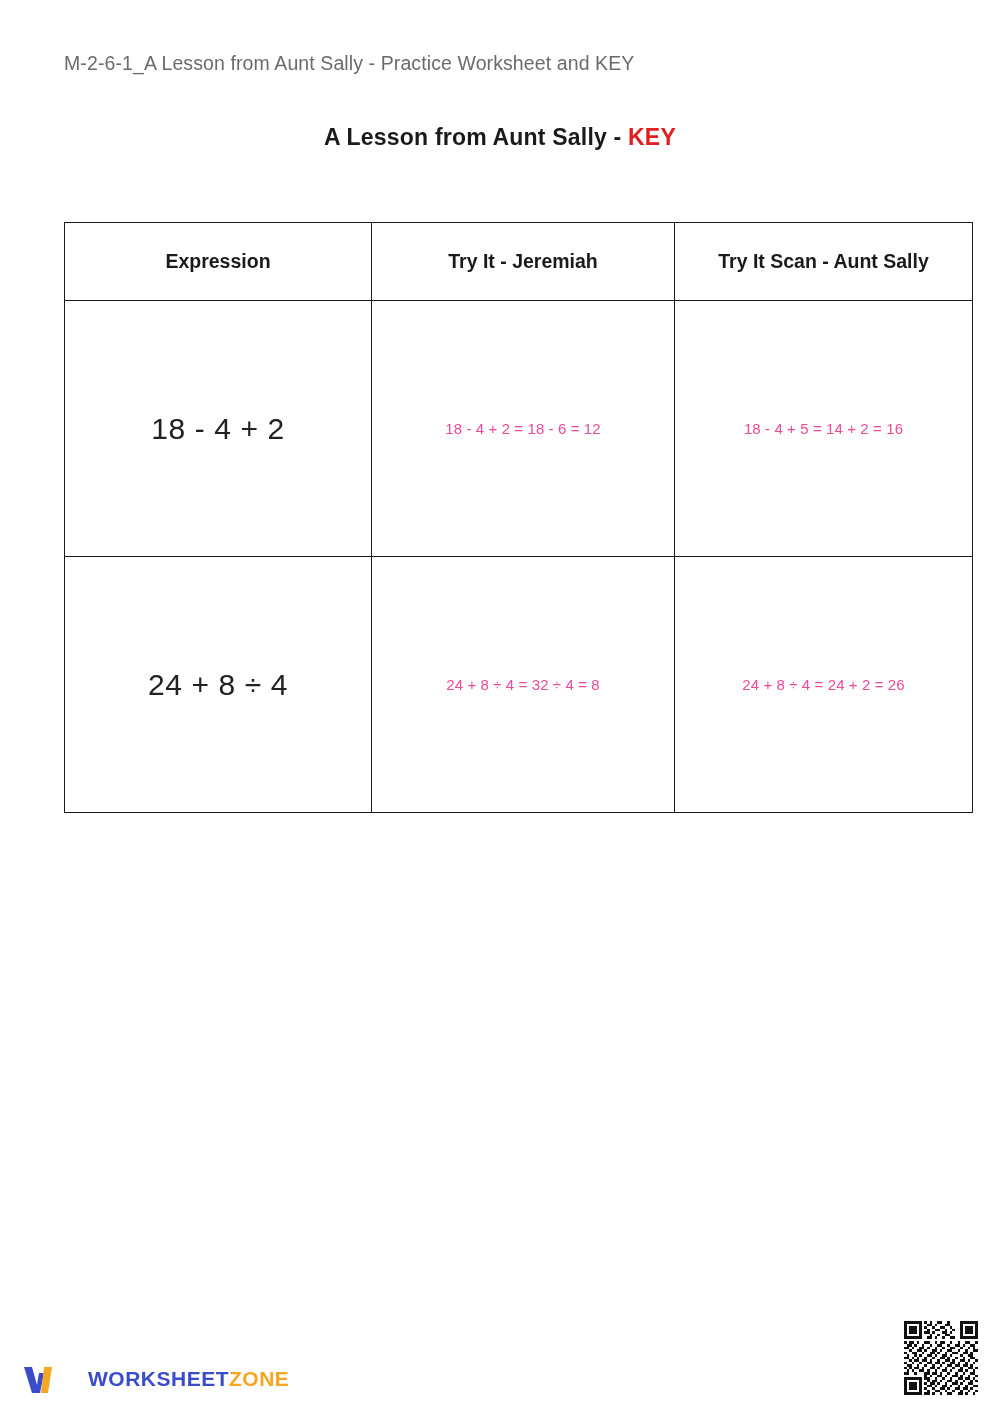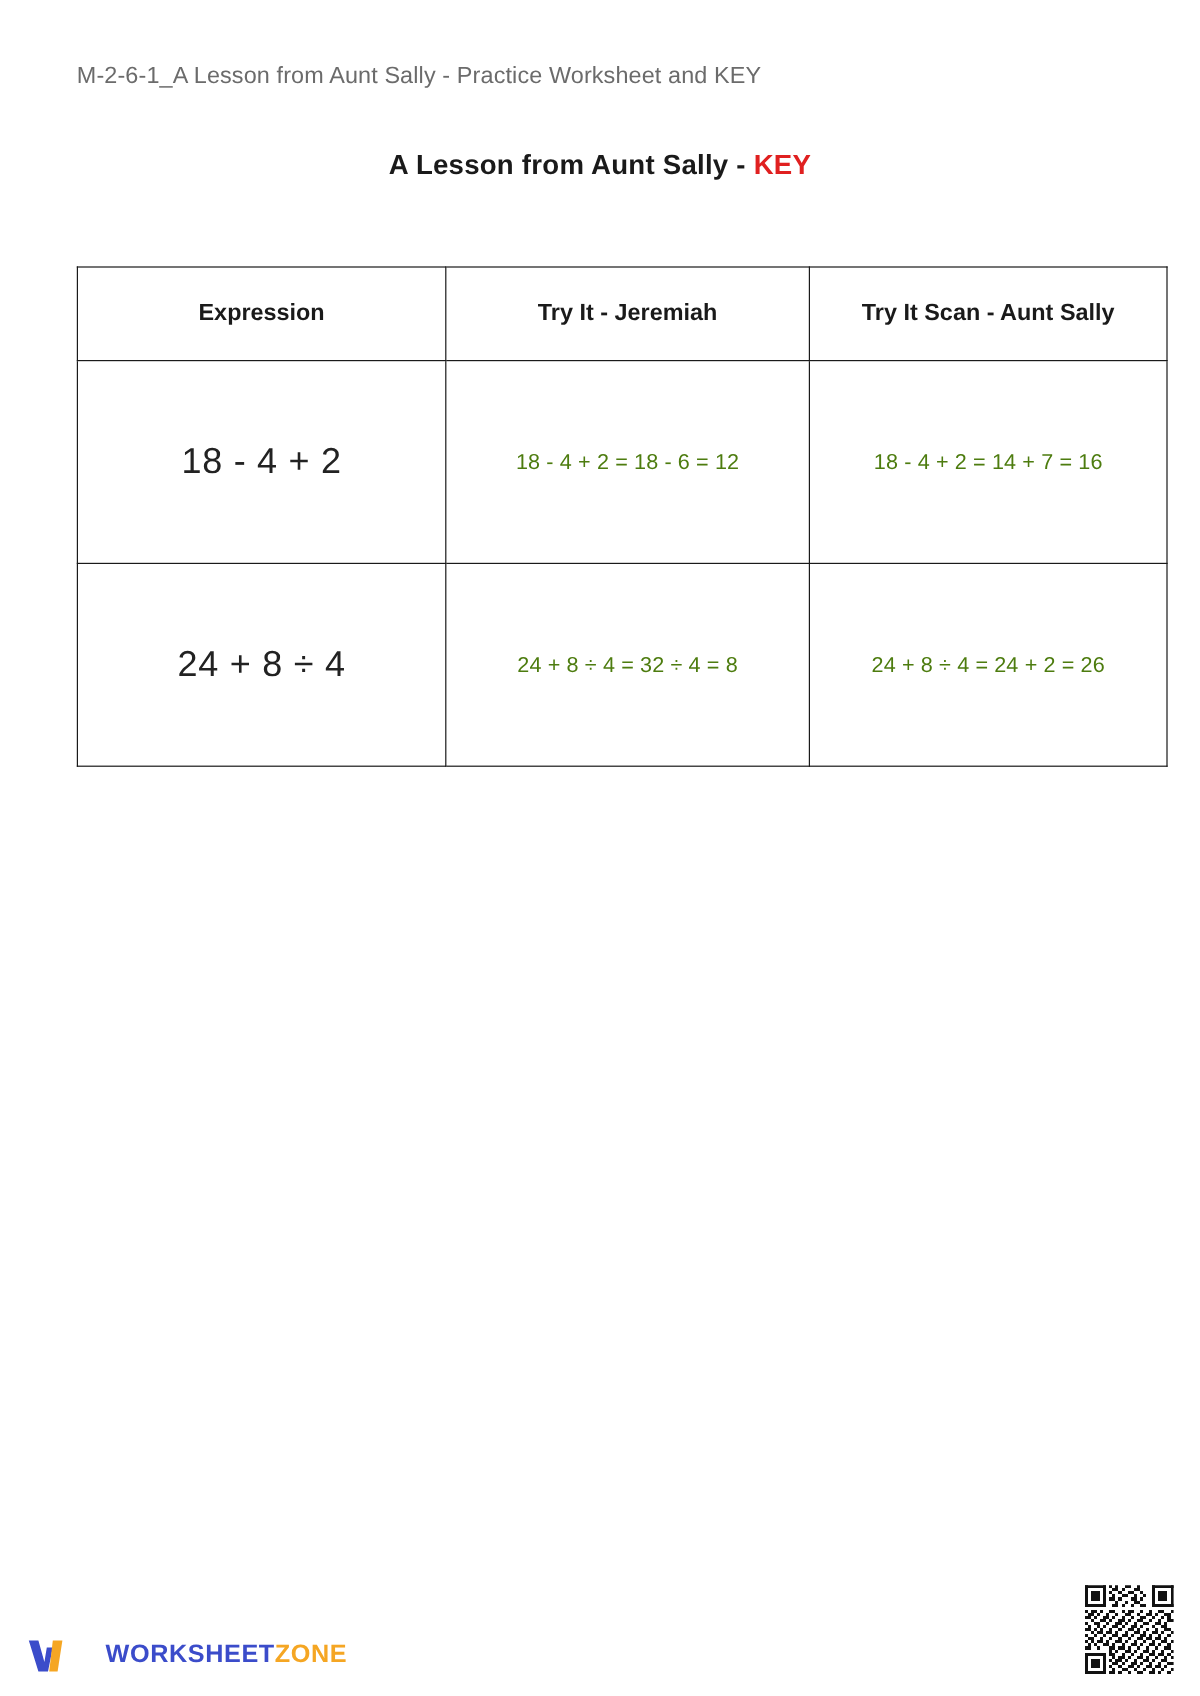--- a/index.html
+++ b/index.html
@@ -69,33 +69,33 @@
   table.worksheet col.c3 { width: 298px; }
 
   table.worksheet thead th {
     height: 77px;
     font-size: 19.5px;
     font-weight: bold;
     color: #1a1a1a;
   }
 
   table.worksheet tbody tr {
-    height: 169px;
+    height: 256px;
   }
 
   .expr-cell {
     font-size: 30px;
     color: #222222;
     letter-spacing: 0.6px;
     font-weight: normal;
   }
 
   .answer-cell {
-    font-size: 18px;
-    color: #4d7c0f;
+    font-size: 15px;
+    color: #ec4899;
     letter-spacing: 0.1px;
     white-space: nowrap;
     padding: 0 4px;
   }
 
   .footer-logo {
     position: absolute;
     left: 20px;
     bottom: 14px;
     display: flex;
@@ -153,21 +153,21 @@
       <tr>
         <th>Expression</th>
         <th>Try It - Jeremiah</th>
         <th>Try It Scan - Aunt Sally</th>
       </tr>
     </thead>
     <tbody>
       <tr>
         <td class="expr-cell">18 - 4 + 2</td>
         <td class="answer-cell">18 - 4 + 2 = 18 - 6 = 12</td>
-        <td class="answer-cell">18 - 4 + 2 = 14 + 7 = 16</td>
+        <td class="answer-cell">18 - 4 + 5 = 14 + 2 = 16</td>
       </tr>
       <tr>
         <td class="expr-cell">24 + 8 ÷ 4</td>
         <td class="answer-cell">24 + 8 ÷ 4 = 32 ÷ 4 = 8</td>
         <td class="answer-cell">24 + 8 ÷ 4 = 24 + 2 = 26</td>
       </tr>
     </tbody>
   </table>
 
   <div class="footer-logo">

